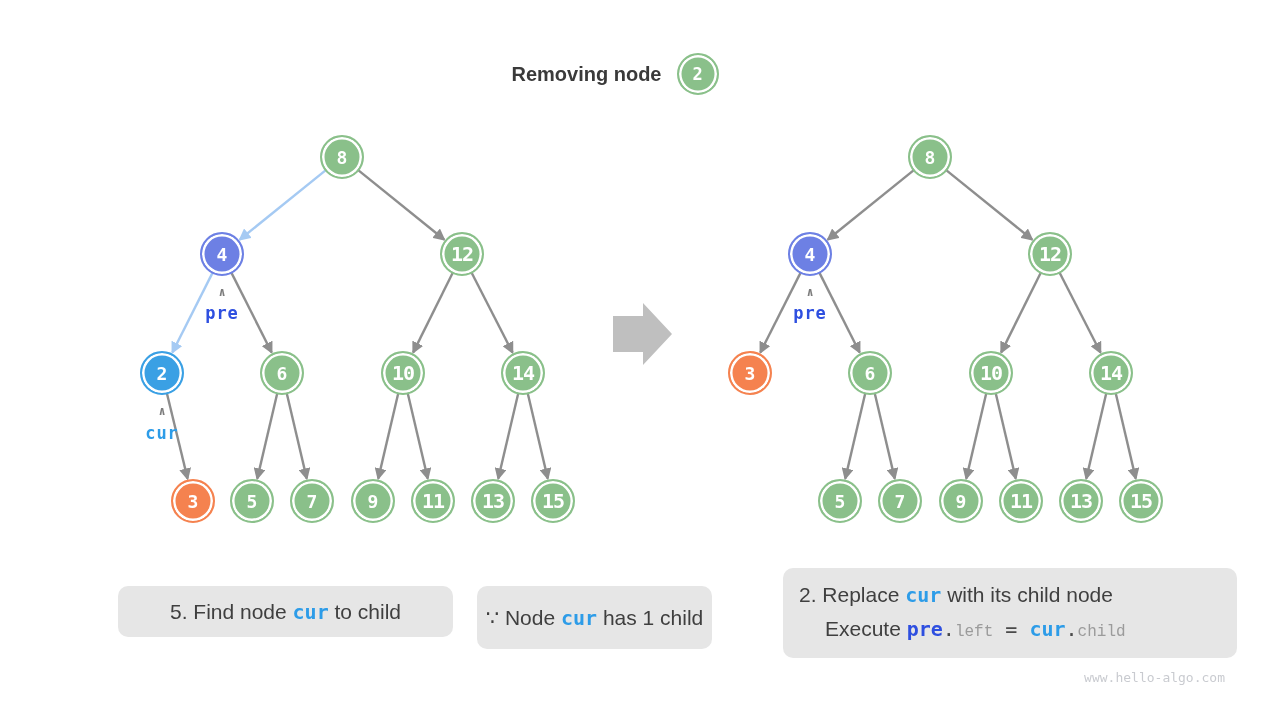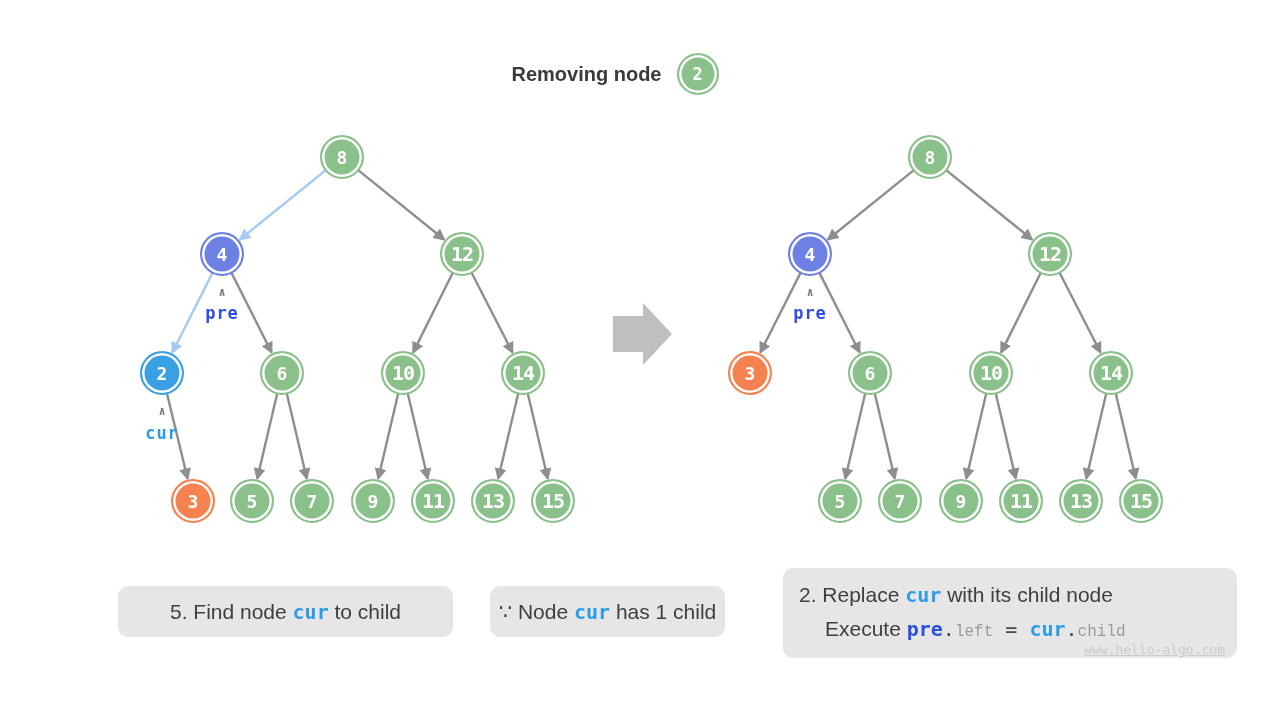--- a/index.html
+++ b/index.html
@@ -46,22 +46,22 @@
   }
   .caption.center{display:flex;align-items:center;justify-content:center;}
   .caption.left{display:flex;flex-direction:column;justify-content:center;padding-left:16px;}
   .cap-line{line-height:34px;white-space:pre;}
   .seg-text{color:var(--c-text,#3f3f3f);}
   .seg-cur{color:var(--c-cur);font:bold 20px "DejaVu Sans Mono",monospace;}
   .seg-pre{color:var(--c-pre);font:bold 20px "DejaVu Sans Mono",monospace;}
   .seg-punct{color:var(--c-mono-dark,#4a4a4a);font:16px 20px "DejaVu Sans Mono",monospace;font-size:20px;font-family:"DejaVu Sans Mono",monospace;}
   .seg-member{color:var(--c-mono-gray,#9b9b9b);font-size:16px;font-family:Liberation Mono, monospace;}
   .watermark{
-    position:absolute;right:55px;top:642px;
-    font:13px "DejaVu Sans Mono",monospace;color:var(--c-watermark,#c9cbd0);text-decoration:underline;
+    position:absolute;right:55px;top:670px;
+    font:13px "DejaVu Sans Mono",monospace;color:var(--c-watermark,#c9cbd0);
   }
 </style>
 </head>
 <body>
 
 <div id="stage" style="--c-green: #8ac08a; --c-blue: #3aa0e4; --c-purple: #6d80e4; --c-orange: #f5824f; --c-edge: #8e8e8e; --c-edge-highlight: #a5caf3; --c-pre: #2e4fe0; --c-cur: #2d9ce8; --c-caret: #7d7d7d; --c-box-bg: #e6e6e6; --c-text: #3f3f3f; --c-mono-gray: #9b9b9b; --c-mono-dark: #4a4a4a; --c-arrow: #bfbfbf; --c-watermark: #c9cbd0; --c-title-text: #3a3a3a;">
 
   <div class="title">
     <span>Removing node</span>
     <span class="title-node">
@@ -144,21 +144,21 @@
     </div>
 
   <svg class="block-arrow" id="block-arrow" viewBox="0 0 59 62" width="59" height="62" style="left: 613px; top: 303px;">
     <polygon id="block-arrow-poly" points="0,13 30,13 30,0 59,31 30,62 30,49 0,49" fill="#bfbfbf"></polygon>
   </svg>
 
   <div id="caption-layer">
       <div class="caption center" style="left: 118px; top: 586px; width: 335px; height: 51px;">
         <div class="cap-line"><span class="seg-text">5. Find node </span><span class="seg-cur">cur</span><span class="seg-text"> to child</span></div>
       </div>
-      <div class="caption center" style="left: 490px; top: 586px; width: 235px; height: 51px;">
+      <div class="caption center" style="left: 477px; top: 586px; width: 235px; height: 63px;">
         <div class="cap-line"><span class="seg-text">∵ Node </span><span class="seg-cur">cur</span><span class="seg-text"> has 1 child</span></div>
       </div>
       <div class="caption left" style="left: 783px; top: 568px; width: 454px; height: 90px;">
         <div class="cap-line"><span class="seg-text">2. Replace </span><span class="seg-cur">cur</span><span class="seg-text"> with its child node</span></div>
         <div class="cap-line" style="padding-left: 26px;"><span class="seg-text">Execute </span><span class="seg-pre">pre</span><span class="seg-punct">.</span><span class="seg-member">left</span><span class="seg-punct"> = </span><span class="seg-cur">cur</span><span class="seg-punct">.</span><span class="seg-member">child</span></div>
       </div>
     </div>
 
   <div class="watermark">www.hello-algo.com</div>
 </div>

